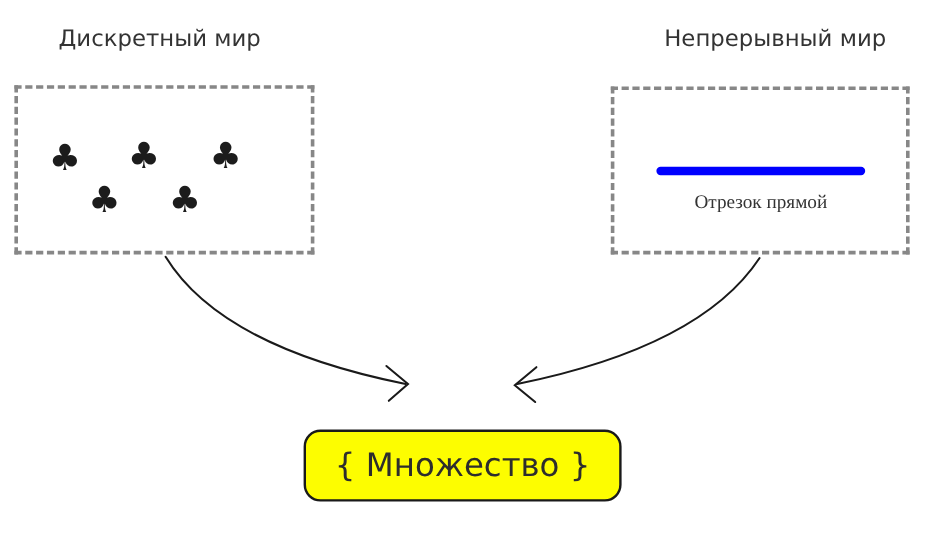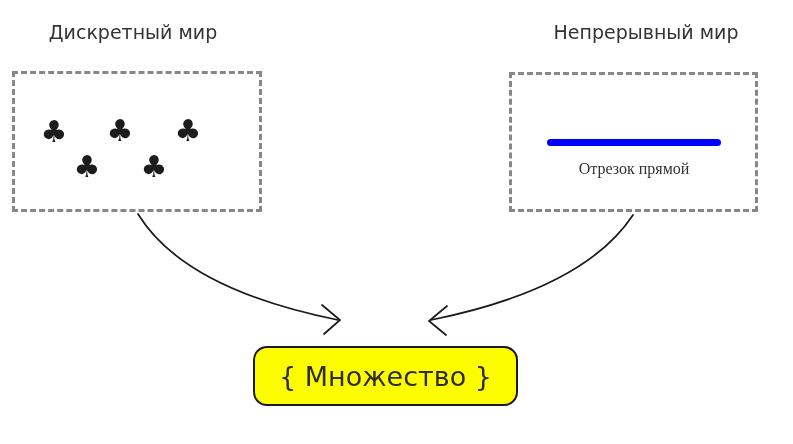--- a/index.html
+++ b/index.html
@@ -81,21 +81,21 @@
     fill: none;
     stroke: #1a1a1a;
     stroke-width: 1.7;
     stroke-linecap: round;
     stroke-linejoin: miter;
   }
 
   .set-box {
     position: absolute;
     left: 253px;
-    top: 346px;
+    top: 358px;
     width: 265px;
     height: 60px;
     box-sizing: border-box;
     background: #fdfd00;
     border: 2px solid #1a1a1a;
     border-radius: 14px;
     display: flex;
     align-items: center;
     justify-content: center;
   }

